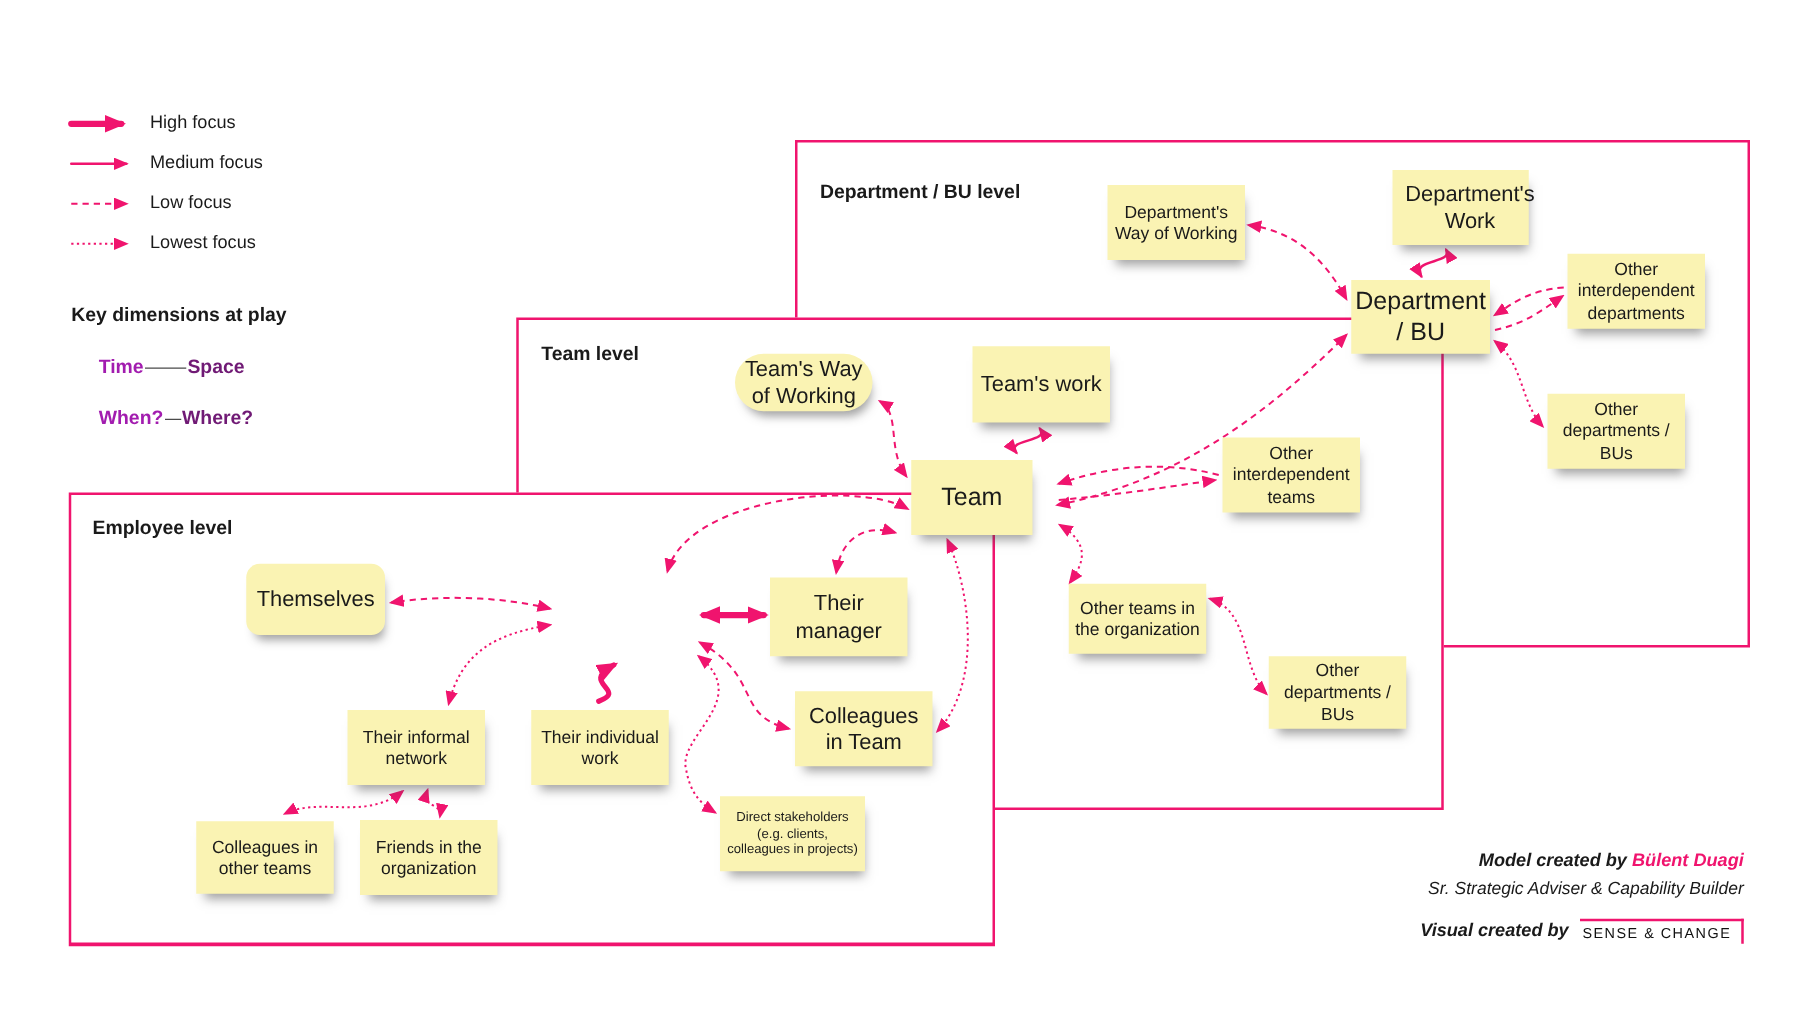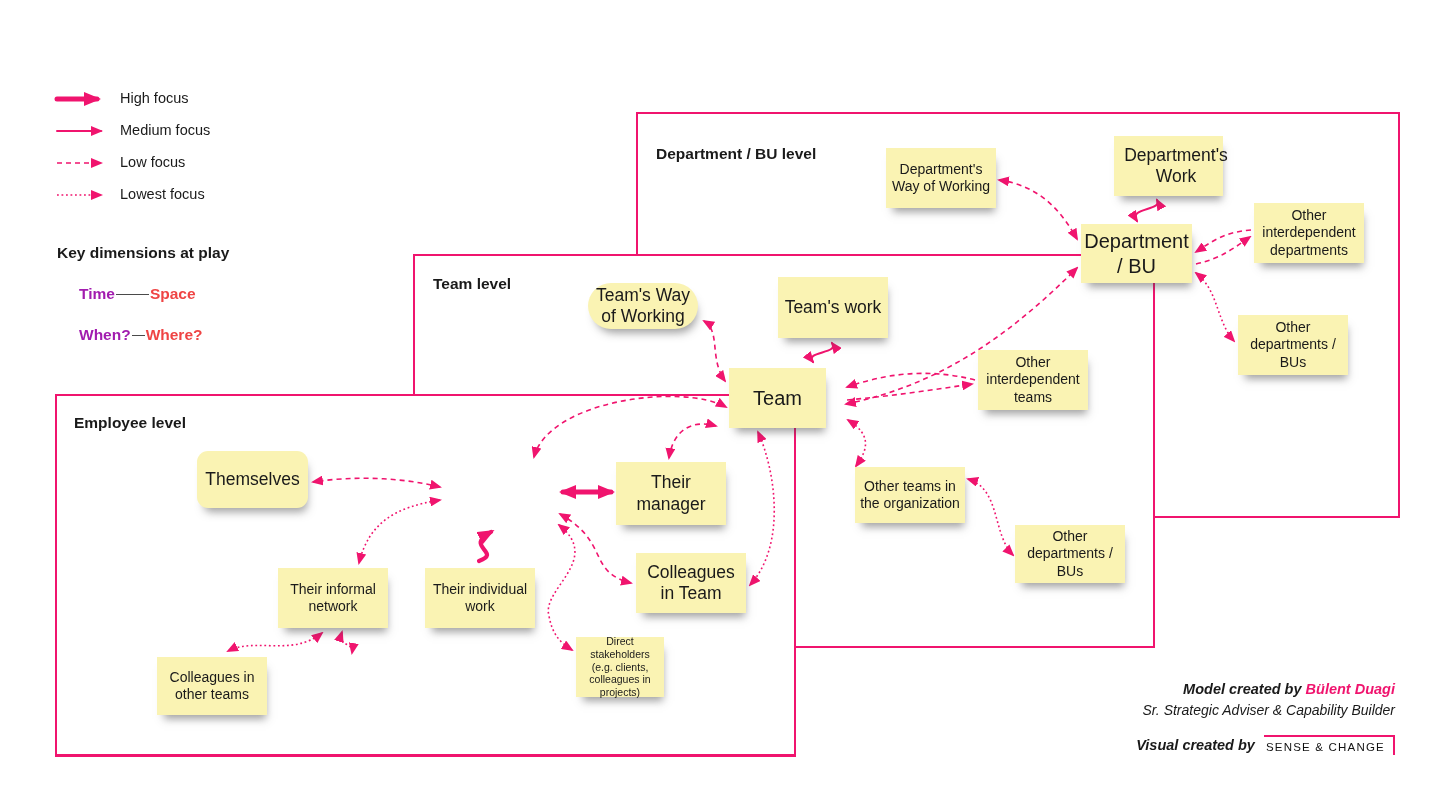--- a/index.html
+++ b/index.html
@@ -9,21 +9,21 @@
   }
   
   #title{position:absolute;left:57px;top:30px;font-size:27px;font-weight:bold;letter-spacing:.2px;}
   .legend-label{position:absolute;left:120px;font-size:14.5px;}
   #leg0{top:90px}#leg1{top:122px}#leg2{top:154px}#leg3{top:186px}
   
   #dims{position:absolute;left:57px;top:244px;}
   #dims .heading{font-weight:bold;font-size:15.5px;}
   .dim-row{display:flex;align-items:center;margin-top:23px;margin-left:22px;font-size:15.5px;font-weight:bold;}
   .dim-left{color:#A21CAF;}
-  .dim-right{color:#ef4444;}
+  .dim-right{color:#701a75;}
   .dim-line{height:0;border-top:1.5px solid #4a4a4a;margin:0 1px;}
   .dim-line.long{width:33px;}
   .dim-line.short{width:13px;}
   
   .panel{position:absolute;background:#fff;border:2px solid #F0146E;box-sizing:border-box;}
   .panel-label{font-weight:bold;font-size:15.5px;}
   #panel-department{left:636px;top:112px;width:764px;height:406px;z-index:1;}
   #panel-department .panel-label{margin:31px 0 0 18px;}
   #panel-team{left:413px;top:254px;width:742px;height:394px;z-index:2;}
   #panel-team .panel-label{margin:19px 0 0 18px;}
@@ -59,21 +59,21 @@
   #n-other-teams-org{left:855px;top:467px;width:110px;height:56px;}
   #n-other-depts-bus-bottom{left:1015px;top:525px;width:110px;height:58px;}
   #n-themselves{left:197px;top:451px;width:111px;height:57px;border-radius:11px;}
   #n-employee{left:445px;top:462px;width:111px;height:61px;}
   #n-their-manager{left:616px;top:462px;width:110px;height:63px;}
   #n-their-informal-network{left:278px;top:568px;width:110px;height:60px;}
   #n-their-individual-work{left:425px;top:568px;width:110px;height:60px;}
   #n-colleagues-in-team{left:636px;top:553px;width:110px;height:60px;}
   #n-colleagues-other-teams{left:157px;top:657px;width:110px;height:58px;}
   #n-friends-org{left:288px;top:656px;width:110px;height:60px;}
-  #n-direct-stakeholders{left:576px;top:637px;width:88px;height:60px;}
+  #n-direct-stakeholders{left:576px;top:637px;width:116px;height:60px;}
   
   #credits{position:absolute;right:61px;top:681px;text-align:right;z-index:6;}
   .credit1{font-style:italic;font-weight:bold;font-size:14.5px;}
   .credit1 .author{color:#F0146E;}
   .credit2{font-style:italic;font-size:14px;margin-top:5px;}
   .credit3{margin-top:17px;display:flex;justify-content:flex-end;align-items:center;gap:9px;}
   .credit3 .prefix{font-style:italic;font-weight:bold;font-size:14.5px;}
   .logo{
     font-size:11.5px;letter-spacing:1.2px;color:#111;
     border-top:2px solid #F0146E;border-right:2px solid #F0146E;
@@ -168,20 +168,21 @@
   <div class="note xl" id="n-team">Team</div>
   <div class="note md" id="n-other-interdep-teams">Other interdependent teams</div>
   <div class="note md" id="n-other-teams-org">Other teams in the organization</div>
   <div class="note md" id="n-other-depts-bus-bottom">Other departments / BUs</div>
   <div class="note lg" id="n-themselves">Themselves</div>
   <div class="note lg" id="n-their-manager">Their manager</div>
   <div class="note md" id="n-their-informal-network">Their informal network</div>
   <div class="note md" id="n-their-individual-work">Their individual work</div>
   <div class="note lg" id="n-colleagues-in-team">Colleagues in Team</div>
   <div class="note md" id="n-colleagues-other-teams">Colleagues in other teams</div>
+  <div class="note md" id="n-friends-org">Friends in the organization</div>
   <div class="note sm" id="n-direct-stakeholders">Direct stakeholders (e.g. clients, colleagues in projects)</div>
 
   <div id="credits">
     <div class="credit1">
       <span>Model created by </span><span class="author">Bülent Duagi</span>
     </div>
     <div class="credit2">Sr. Strategic Adviser &amp; Capability Builder</div>
     <div class="credit3">
       <span class="prefix">Visual created by </span>
       <span class="logo">SENSE &amp; CHANGE</span>

